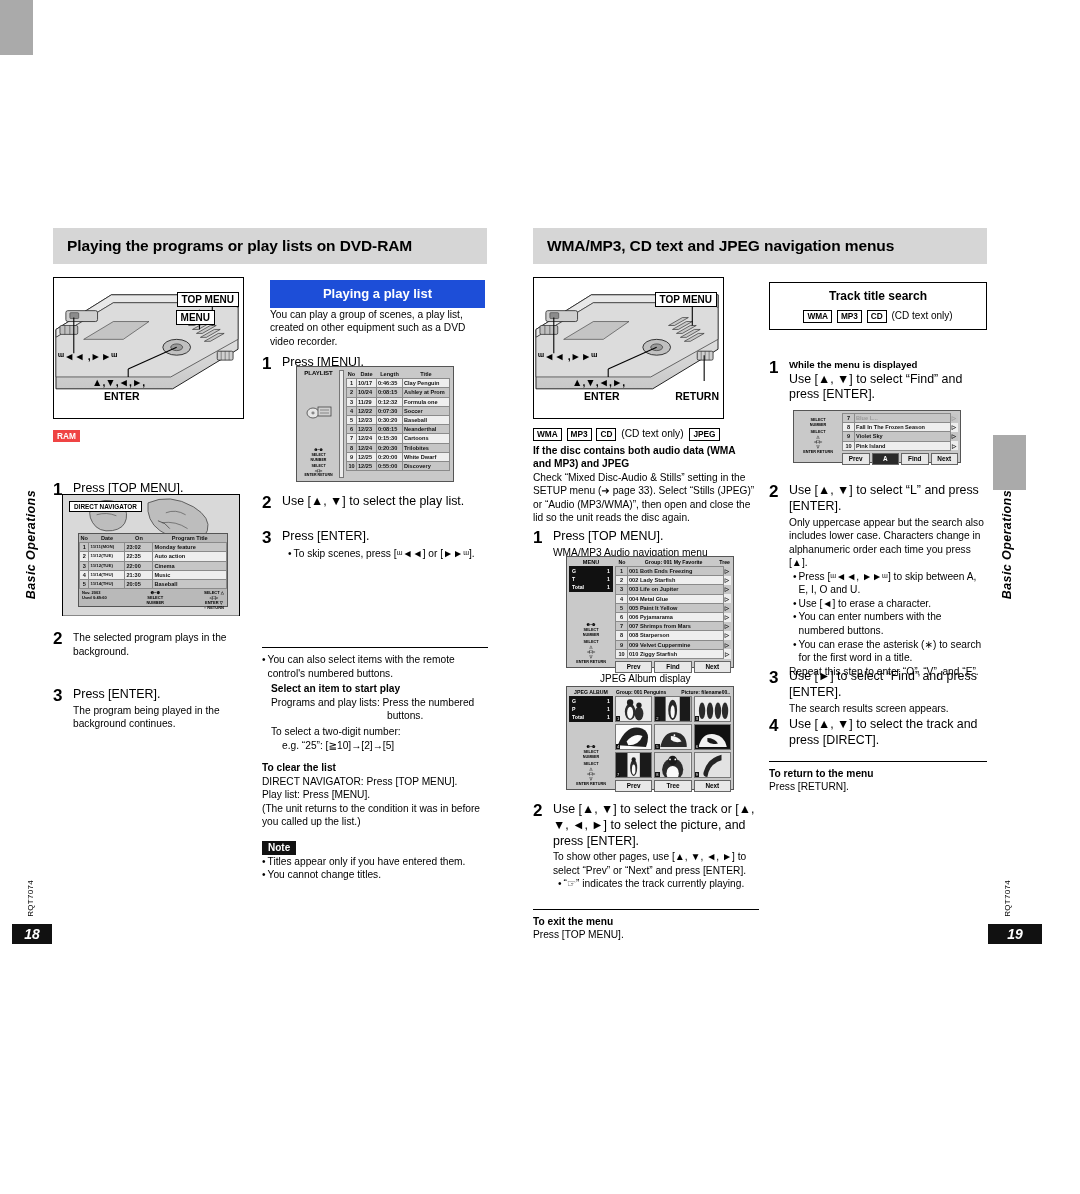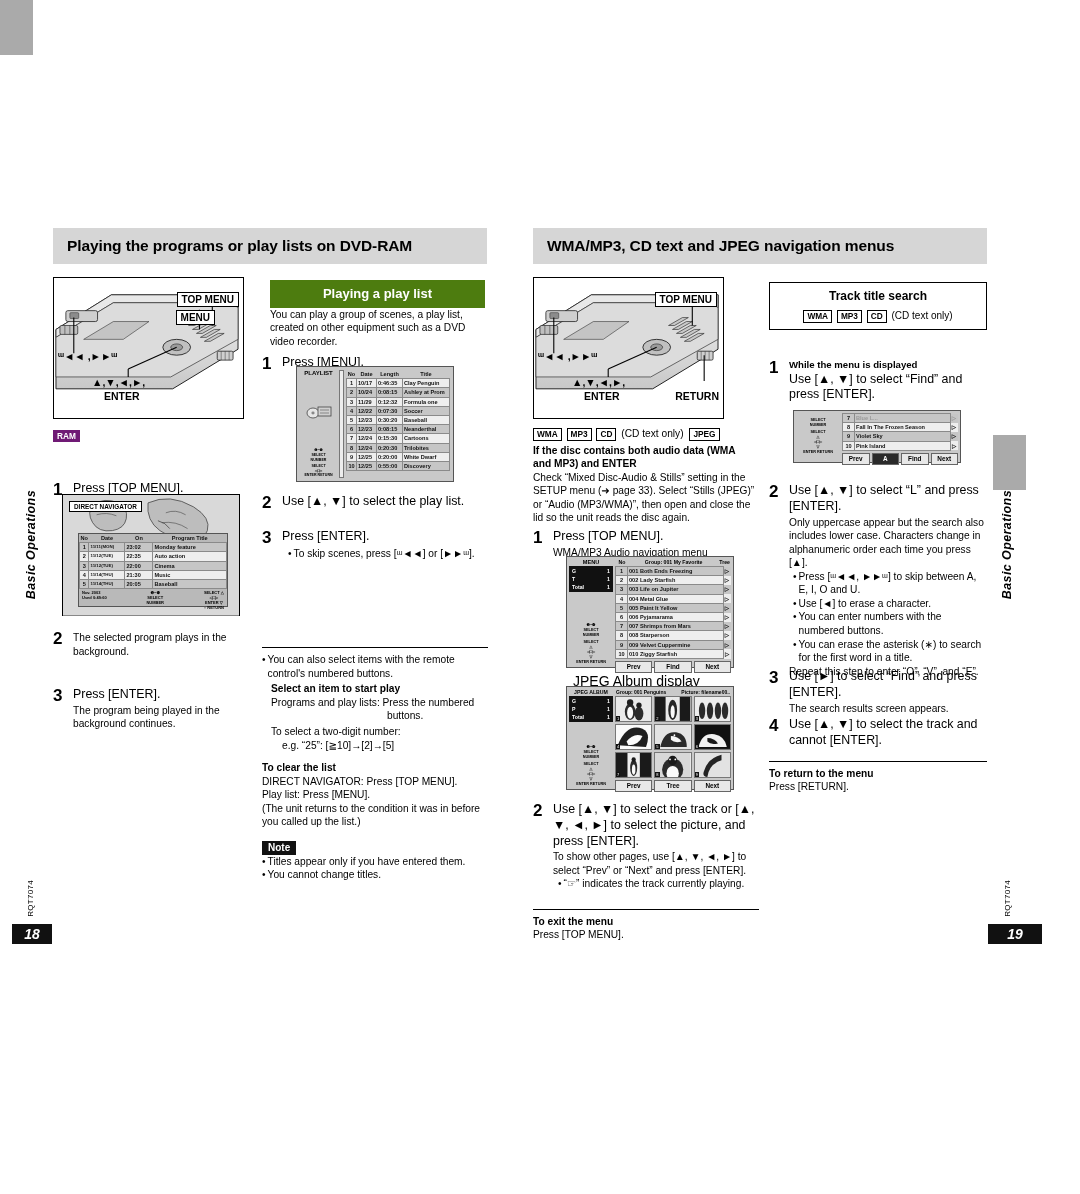--- a/index.html
+++ b/index.html
@@ -16,21 +16,21 @@
 
   
   .banner {
     background:#d6d6d6;
     font-weight:bold;
     font-size:15.5px;
     padding:9px 0 9px 14px;
     letter-spacing:-0.1px;
   }
   .sub-banner {
-    background:#4d7c0f;
+    background:#1d4ed8;
     color:#fff;
     font-weight:bold;
     font-size:13px;
     padding:5px 0 5px 14px;
     line-height:1.35;
   }
 
   
   .body-txt { font-size:10.2px; line-height:1.32; }
   .bold-txt { font-size:10.2px; line-height:1.32; font-weight:bold; }
@@ -42,21 +42,21 @@
   .bullet { display:flex; gap:2px; font-size:10.2px; line-height:1.33; }
   .bullet .dot { flex:none; }
 
   
   .badge {
     display:inline-block; border:1.4px solid #000; background:#fff;
     font-size:8.3px; font-weight:bold; padding:0 3px; line-height:11px;
     vertical-align:middle; margin-right:2px;
   }
   .badge-ram {
-    display:inline-block; background:#701a75; color:#fff; font-size:8.3px;
+    display:inline-block; background:#ef4444; color:#fff; font-size:8.3px;
     font-weight:bold; padding:1px 4px; line-height:10px;
   }
   .note-tag {
     display:inline-block; background:#111; color:#fff; font-size:10px;
     font-weight:bold; padding:1px 6px 2px 6px;
   }
 
   
   .devbox { border:1.6px solid #000; position:relative; background:#fff; }
   .dev-canvas { position:absolute; inset:0; }
@@ -468,21 +468,21 @@
   <div style="position:absolute;left:533px;top:428px;font-size:10.2px;">
     <span class="badge">WMA</span>
     <span class="badge">MP3</span>
     <span class="badge">CD</span>
     <span>(CD text only)</span>
     <span class="badge" style="margin-left:3px;">JPEG</span>
   </div>
 
   <div style="position:absolute;left:533px;top:444px;width:222px;">
     <div class="bold-txt">If the disc contains both audio data (WMA</div>
-    <div class="bold-txt">and MP3) and ENTER</div>
+    <div class="bold-txt">and MP3) and JPEG</div>
     <div class="body-txt">Check “Mixed Disc-Audio &amp; Stills” setting in the SETUP menu (➜ page 33). Select “Stills (JPEG)” or “Audio (MP3/WMA)”, then open and close the lid so the unit reads the disc again.</div>
   </div>
 
   <div class="step" style="position:absolute;left:533px;top:522px;width:222px;">
     <div class="step-num">1</div>
     <div class="step-body">
       <div class="step-head">Press [TOP MENU].</div>
       <div class="step-sub">WMA/MP3 Audio navigation menu</div>
     </div>
   </div>
@@ -575,21 +575,21 @@
       </tbody>
         </table>
       <div style="display:flex;gap:2px;margin-top:2px;">
         <div class="btn3" style="flex:1;">Prev</div>
         <div class="btn3" style="flex:1;">Find</div>
         <div class="btn3" style="flex:1;">Next</div>
       </div>
     </div>
   </div>
 
-  <div class="body-txt" style="position:absolute;left:573px;top:672px;font-size:14px;">JPEG Album display</div>
+  <div class="body-txt" style="position:absolute;left:600px;top:672px;font-size:10px;">JPEG Album display</div>
 
   <div class="osd" style="position:absolute;left:566px;top:686px;width:168px;height:104px;background:#c9c9c9;display:flex;padding:2px;">
     <div style="width:44px;flex:none;display:flex;flex-direction:column;">
       <div style="text-align:center;font-size:5.2px;font-weight:bold;">JPEG ALBUM</div>
       <div style="background:#111;color:#fff;font-size:5.2px;font-weight:bold;padding:1px 3px;line-height:8px;margin-top:1px;">
         <div style="display:flex;justify-content:space-between;">
             <span>G</span>
             <span>1</span>
           </div>
         <div style="display:flex;justify-content:space-between;">
@@ -819,21 +819,21 @@
     <div class="step-num">3</div>
     <div class="step-body">
       <div class="step-head">Use [►] to select “Find” and press [ENTER].</div>
       <div class="step-sub">The search results screen appears.</div>
     </div>
   </div>
 
   <div class="step" style="position:absolute;left:769px;top:710px;width:218px;">
     <div class="step-num">4</div>
     <div class="step-body">
-      <div class="step-head">Use [▲, ▼] to select the track and cannot [ENTER].</div>
+      <div class="step-head">Use [▲, ▼] to select the track and press [DIRECT].</div>
     </div>
   </div>
 
   <div style="position:absolute;left:769px;top:752px;width:218px;">
     <hr class="hr-thick">
     <div class="bold-txt">To return to the menu</div>
     <div class="body-txt">Press [RETURN].</div>
   </div>
 
 </div>

